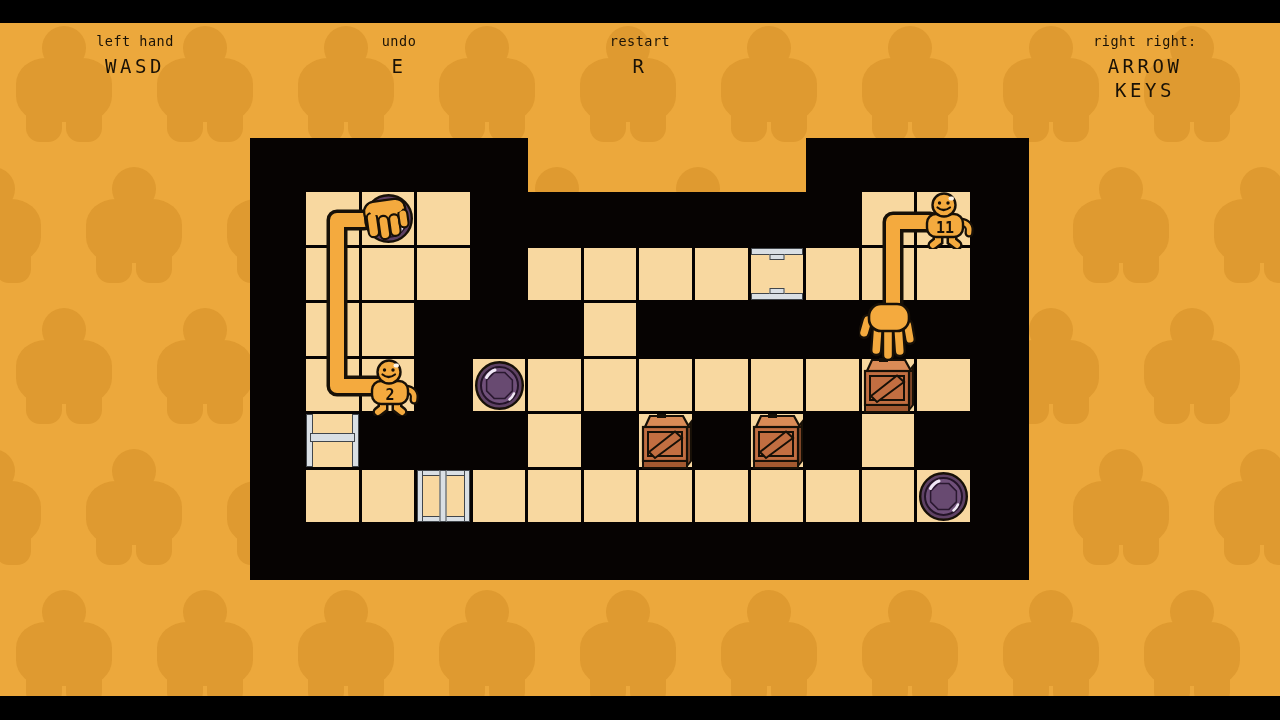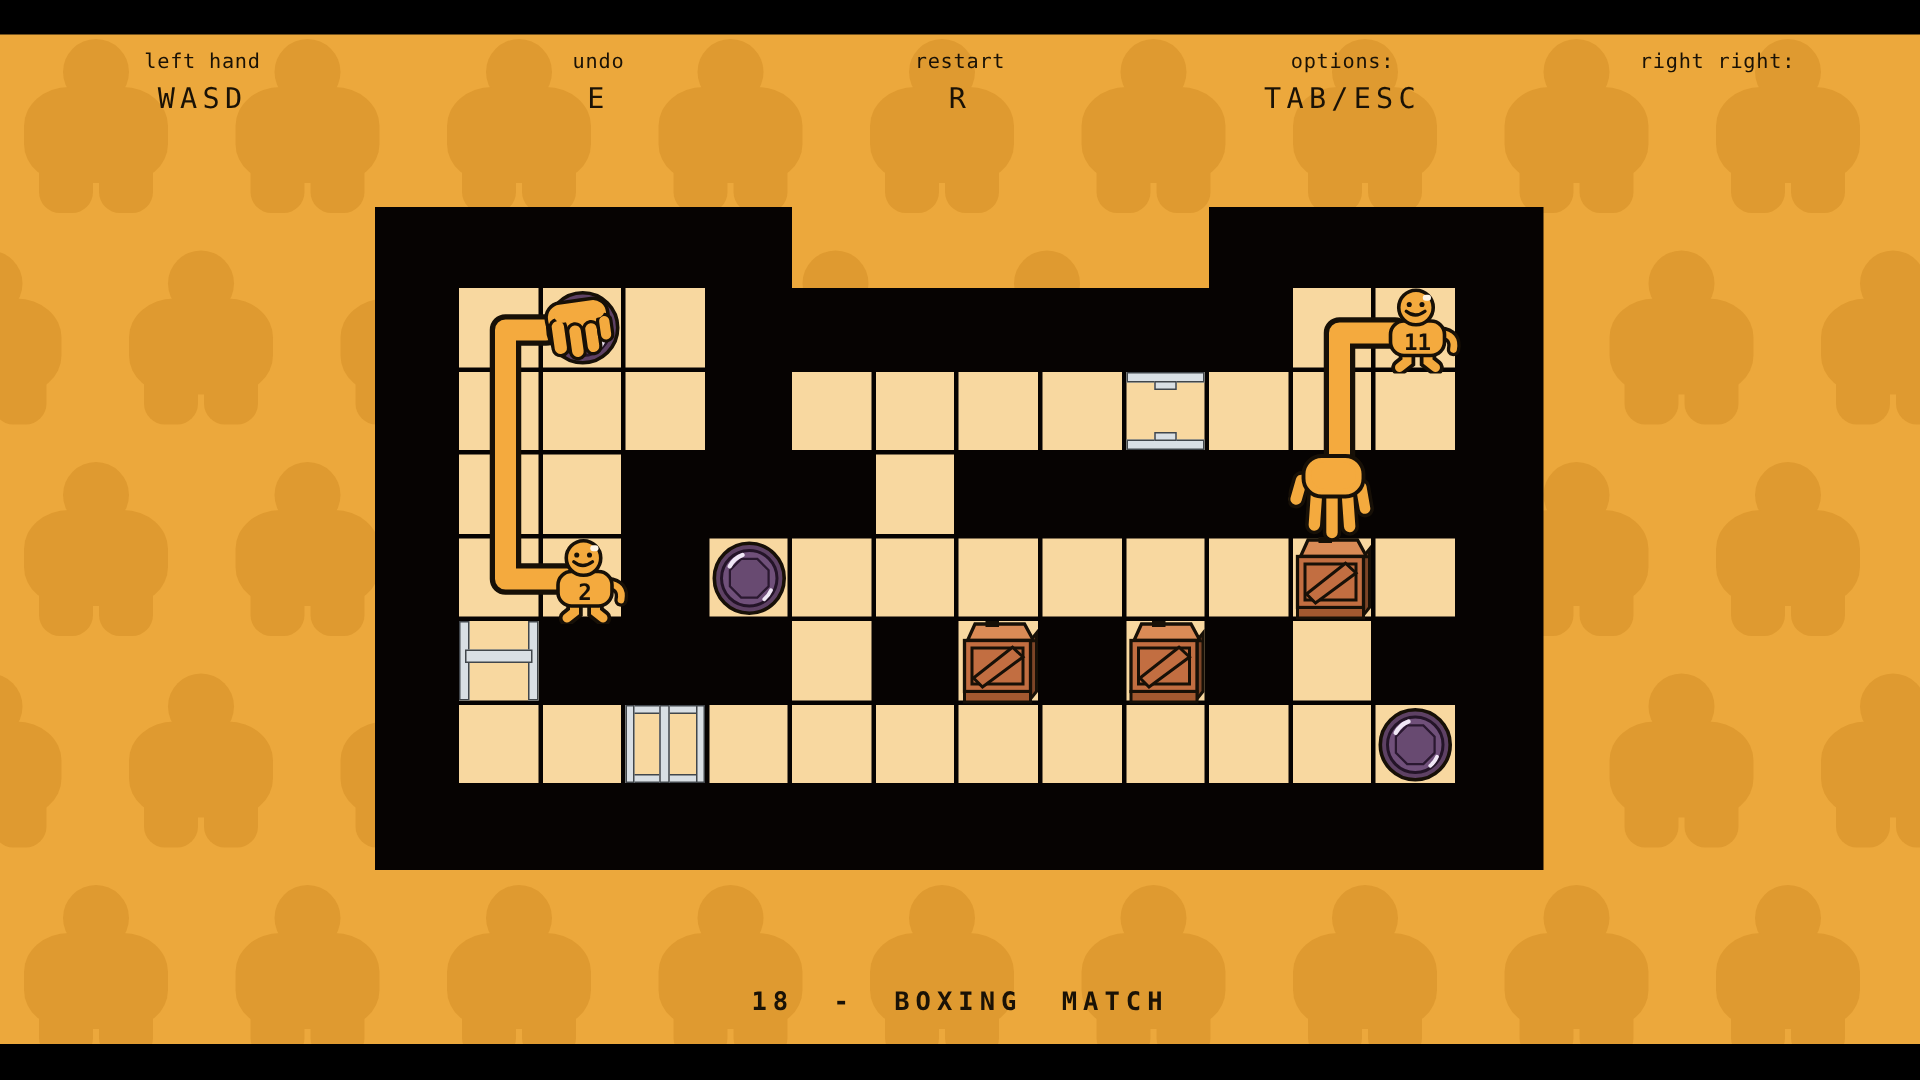--- a/index.html
+++ b/index.html
@@ -332,26 +332,23 @@
     <div class="val">WASD</div>
   </div>
   <div class="ctrl" style="left:399px">
     <div class="lbl">undo</div>
     <div class="val">E</div>
   </div>
   <div class="ctrl" style="left:640px">
     <div class="lbl">restart</div>
     <div class="val">R</div>
   </div>
-  <div class="ctrl" style="left:895px">
-    <div class="lbl">options:</div>
-    <div class="val">TAB/ESC</div>
-  </div>
   <div class="ctrl wrap" style="left:1145px">
     <div class="lbl">right right:</div>
+    <div class="val">ARROW KEYS</div>
   </div>
 
   <div id="board">
     <div class="sect" id="sect-l"></div>
     <div class="sect" id="sect-m"></div>
     <div class="sect" id="sect-r"></div>
     <div id="tiles">
         <div class="tile" style="left: 56px; top: 54px;"></div>
         <div class="tile" style="left: 111.58px; top: 54px;"></div>
         <div class="tile" style="left: 167.16px; top: 54px;"></div>
@@ -517,17 +514,16 @@
     <rect x="13" y="22" width="10" height="31" rx="5" fill="#F4AA3E" stroke="#171007" stroke-width="2.4" transform="rotate(4 18 37)"></rect>
     <rect x="24" y="24" width="10" height="34" rx="5" fill="#F4AA3E" stroke="#171007" stroke-width="2.4"></rect>
     <rect x="35" y="23" width="10" height="31" rx="5" fill="#F4AA3E" stroke="#171007" stroke-width="2.4" transform="rotate(-4 40 38)"></rect>
     <rect x="45" y="18" width="9.5" height="24" rx="4.7" fill="#F4AA3E" stroke="#171007" stroke-width="2.4" transform="rotate(-10 49 30)"></rect>
     <rect x="10" y="2" width="40" height="27" rx="12" fill="#F4AA3E" stroke="#171007" stroke-width="2.6"></rect>
     <rect x="15" y="6" width="30" height="18" rx="9" fill="#F4AA3E"></rect>
   </svg></div>
       </div>
   </div>
 
-  <div class="title">18 - BOXING MATCH</div>
 
   <div class="bar top"></div>
   <div class="bar bot"></div>
 </div>
 
 </body></html>

